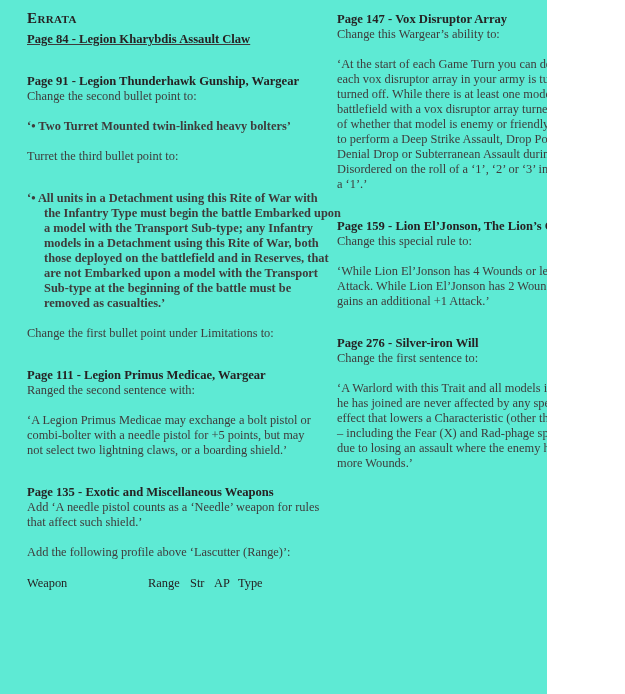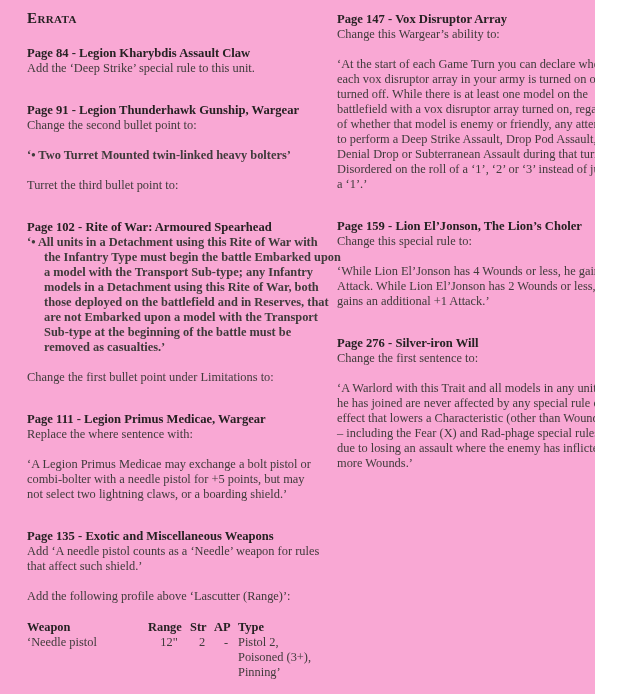--- a/index.html
+++ b/index.html
@@ -1,20 +1,20 @@
 <!DOCTYPE html>
 <html><head>
 <meta charset="utf-8">
 <style>
   html, body { margin: 0; padding: 0; background: #ffffff; }
   .page {
     position: relative;
-    width: 595px;
+    width: 547px;
     height: 694px;
-    background: #f9a8d4;
+    background: #5eead4;
     overflow: hidden;
     font-family: "Liberation Serif", "DejaVu Serif", serif;
     font-size: 12.4px;
     line-height: 15px;
     color: #3f3b3b;
   }
   .col { position: absolute; top: 10px; }
   .col-left  { left: 27px;  width: 330px; }
   .col-right { left: 337px; top: 12px; width: 345px; }
 
@@ -22,21 +22,21 @@
     font-size: 15px;
     line-height: 17px;
     font-weight: 700;
     font-variant: small-caps;
     letter-spacing: 0.4px;
     color: #262223;
     margin: 0 0 1px 0;
   }
 
   .errata-section { margin-top: 27px; }
-  #left-sections .errata-section:first-child { margin-top: 19px; }
+  #left-sections .errata-section:first-child { margin-top: 5px; text-decoration: underline; }
   #right-sections .errata-section:first-child { margin-top: 0; }
 
   h2 {
     font-size: 12.6px;
     line-height: 15px;
     font-weight: 700;
     color: #262223;
     margin: 0;
   }
   .para {
@@ -46,86 +46,75 @@
   h2 + .para { margin-top: 0; }
   .bullet {
     padding-left: 17px;
     text-indent: -17px;
     font-weight: bold;
   }
 
   .wtable { margin-top: 16px; }
   .wrow { display: grid; grid-template-columns: 121px 42px 24px 24px 89px; }
   .wc { white-space: pre-line; }
-  .whead .wc { font-weight: 700; color: #262223; }
+  .whead .wc { font-weight: 400; color: #262223; }
   .wrow:not(.whead) .wc:nth-child(2),
   .wrow:not(.whead) .wc:nth-child(3),
   .wrow:not(.whead) .wc:nth-child(4) { text-align: center; }
 </style>
 </head>
 <body>
 
 <div class="page">
 
   <div class="col col-left">
     <div class="title">Errata</div>
     <div id="left-sections">
         <section class="errata-section">
           <h2>Page 84 - Legion Kharybdis Assault Claw</h2>
-          <p class="para">Add the ‘Deep Strike’ special rule to this unit.</p>
         </section>
         <section class="errata-section">
           <h2>Page 91 - Legion Thunderhawk Gunship, Wargear</h2>
           <p class="para">Change the second bullet point to:</p>
           <p class="para bullet">‘• Two Turret Mounted twin-linked heavy bolters’</p>
           <p class="para">Turret the third bullet point to:</p>
         </section>
         <section class="errata-section">
-          <h2>Page 102 - Rite of War: Armoured Spearhead</h2>
           <p class="para bullet">‘• All units in a Detachment using this Rite of War with
 the Infantry Type must begin the battle Embarked upon
 a model with the Transport Sub-type; any Infantry
 models in a Detachment using this Rite of War, both
 those deployed on the battlefield and in Reserves, that
 are not Embarked upon a model with the Transport
 Sub-type at the beginning of the battle must be
 removed as casualties.’</p>
           <p class="para">Change the first bullet point under Limitations to:</p>
         </section>
         <section class="errata-section">
           <h2>Page 111 - Legion Primus Medicae, Wargear</h2>
-          <p class="para">Replace the where sentence with:</p>
+          <p class="para">Ranged the second sentence with:</p>
           <p class="para">‘A Legion Primus Medicae may exchange a bolt pistol or
 combi-bolter with a needle pistol for +5 points, but may
 not select two lightning claws, or a boarding shield.’</p>
         </section>
         <section class="errata-section">
           <h2>Page 135 - Exotic and Miscellaneous Weapons</h2>
           <p class="para">Add ‘A needle pistol counts as a ‘Needle’ weapon for rules
 that affect such shield.’</p>
           <p class="para">Add the following profile above ‘Lascutter (Range)’:</p>
         </section>
       </div>
 
     <div class="wtable">
       <div class="wrow whead">
         <span class="wc">Weapon</span>
         <span class="wc">Range</span>
         <span class="wc">Str</span>
         <span class="wc">AP</span>
         <span class="wc">Type</span>
-      </div>
-      <div class="wrow">
-        <span class="wc">‘Needle pistol</span>
-        <span class="wc">12"</span>
-        <span class="wc">2</span>
-        <span class="wc">-</span>
-        <span class="wc">Pistol 2,
-Poisoned (3+),
-Pinning’</span>
       </div>
     </div>
   </div>
 
   <div class="col col-right">
     <div id="right-sections">
         <section class="errata-section">
           <h2>Page 147 - Vox Disruptor Array</h2>
           <p class="para">Change this Wargear’s ability to:</p>
           <p class="para">‘At the start of each Game Turn you can declare whether

